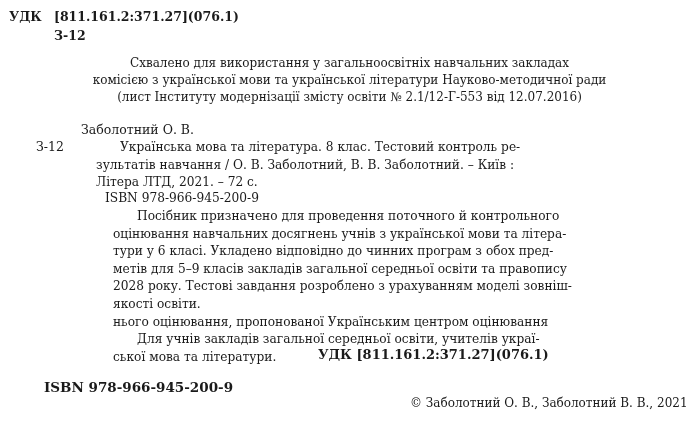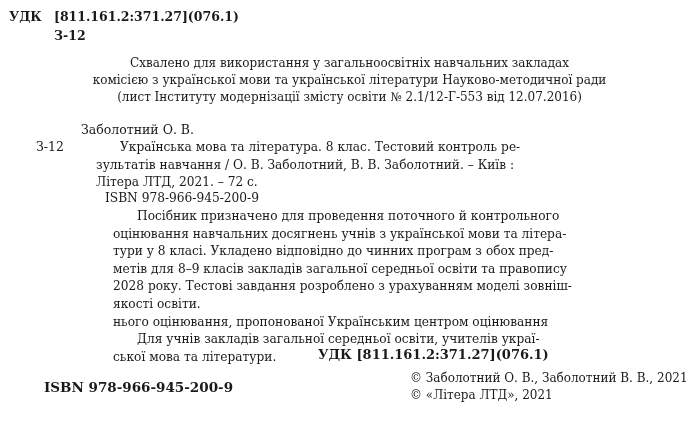--- a/index.html
+++ b/index.html
@@ -18,21 +18,21 @@
     .cutter2 { left: 36px; top: 139px; font-size: 12.5px; }
     .biblio { left: 96px; top: 139px; font-size: 12.2px; line-height: 17.5px; }
     .biblio div { white-space: nowrap; }
     .indent { padding-left: 24px; }
     .isbn-inline { left: 105px; top: 191px; font-size: 12.2px; }
     .annot { left: 81px; top: 208px; font-size: 12.2px; line-height: 17.6px; width: 410px; margin-left: 32px; }
     .annot div { white-space: nowrap; }
     .udk-bottom { left: 318px; top: 347px; font-size: 13px; font-weight: bold; }
     .isbn-bottom { left: 44px; top: 379px; font-size: 13.5px; font-weight: bold; }
     .copyright { left: 410px; top: 370px; font-size: 12px; line-height: 17px; }
-    .copyright div { white-space: nowrap; }
+    .copyright div { white-space: nowrap; margin-top: 25px; }
   </style>
 </head>
 <body>
 
 <div class="abs udk-label">УДК</div>
 <div class="abs udk-code">[811.161.2:371.27](076.1)</div>
 <div class="abs udk-cutter">З-12</div>
 
 <div class="abs approval">
   <div>Схвалено для використання у загальноосвітніх навчальних закладах</div>
@@ -46,22 +46,22 @@
 <div class="abs biblio">
   <div class="indent">Українська мова та література. 8 клас. Тестовий контроль ре-</div>
   <div>зультатів навчання / О. В. Заболотний, В. В. Заболотний. – Київ :</div>
   <div>Літера ЛТД, 2021. – 72 с.</div>
 </div>
 <div class="abs isbn-inline">ISBN 978-966-945-200-9</div>
 
 <div class="abs annot">
   <div class="indent">Посібник призначено для проведення поточного й контрольного</div>
   <div>оцінювання навчальних досягнень учнів з української мови та літера-</div>
-  <div>тури у 8 класі. Укладено відповідно до чинних програм з обох пред-</div>
-  <div>метів для 8–9 класів закладів загальної середньої освіти та правопису</div>
+  <div>тури у 6 класі. Укладено відповідно до чинних програм з обох пред-</div>
+  <div>метів для 5–9 класів закладів загальної середньої освіти та правопису</div>
   <div>2028 року. Тестові завдання розроблено з урахуванням моделі зовніш-</div>
   <div>якості освіти.</div>
   <div>нього оцінювання, пропонованої Українським центром оцінювання</div>
   <div class="indent">Для учнів закладів загальної середньої освіти, учителів украї-</div>
   <div>ської мова та літератури.</div>
 </div>
 
 <div class="abs udk-bottom">УДК [811.161.2:371.27](076.1)</div>
 <div class="abs isbn-bottom">ISBN 978-966-945-200-9</div>
 <div class="abs copyright">

